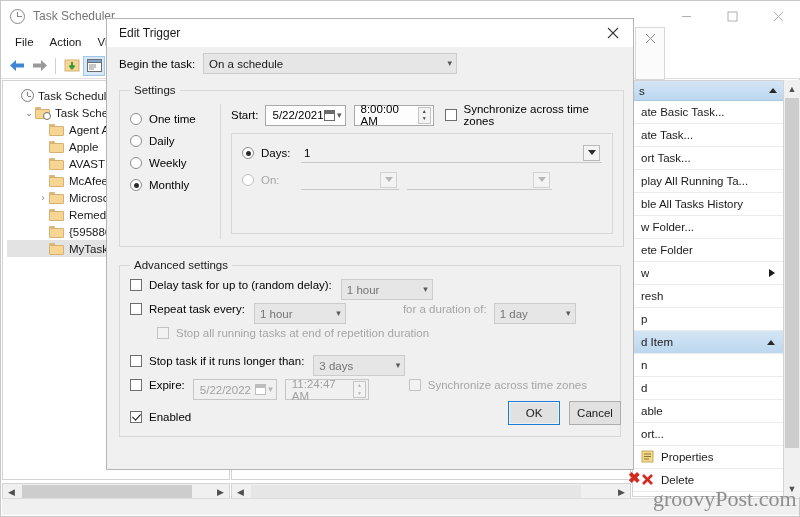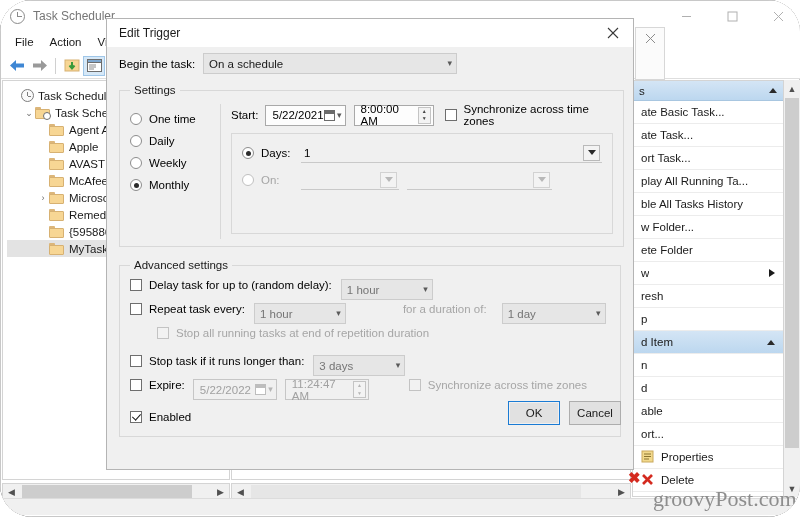--- a/index.html
+++ b/index.html
@@ -5,21 +5,21 @@
   html, body {
     margin: 0; padding: 0;
     width: 800px; height: 517px;
     overflow: hidden;
     background: #ffffff;
     font-family: "Liberation Sans", sans-serif;
     font-size: 11.5px;
     color: #000000;
     -webkit-font-smoothing: antialiased;
   }
-  #root { position: relative; width: 800px; height: 517px; overflow: hidden; background:#000000;border-radius:32px; }
+  #root { position: relative; width: 800px; height: 517px; overflow: hidden; background:#000000; }
 
   
   .mainwin {
     position:absolute; left:0; top:0; width:800px; height:517px;
     background:#ffffff; border:1px solid #c8c8c8; box-sizing:border-box;
   }
   .titlebar {
     position:absolute; left:0; top:0; height:30px; width:800px;
     background:#ffffff; display:flex; align-items:center;
   }
@@ -649,21 +649,21 @@
         </div>
 
         <div class="adv-row">
           <span class="cb"></span>
           <span class="adv-lab">Repeat task every:</span>
           <div class="combo" style="width:92px;margin-left:9px;color:#757575;">
             <span>1 hour</span>
             <span class="chev">▾</span>
           </div>
           <span class="adv-lab dimtext" style="margin-left:57px;">for a duration of:</span>
-          <div class="combo" style="width:104px;margin-left:15px;color:#757575;">
+          <div class="combo" style="width:82px;margin-left:7px;color:#757575;">
             <span>1 day</span>
             <span class="chev">▾</span>
           </div>
         </div>
 
         <div class="adv-row" style="padding-left:27px;">
           <span class="cb dis"></span>
           <span class="adv-lab dimtext">Stop all running tasks at end of repetition duration</span>
         </div>
 

